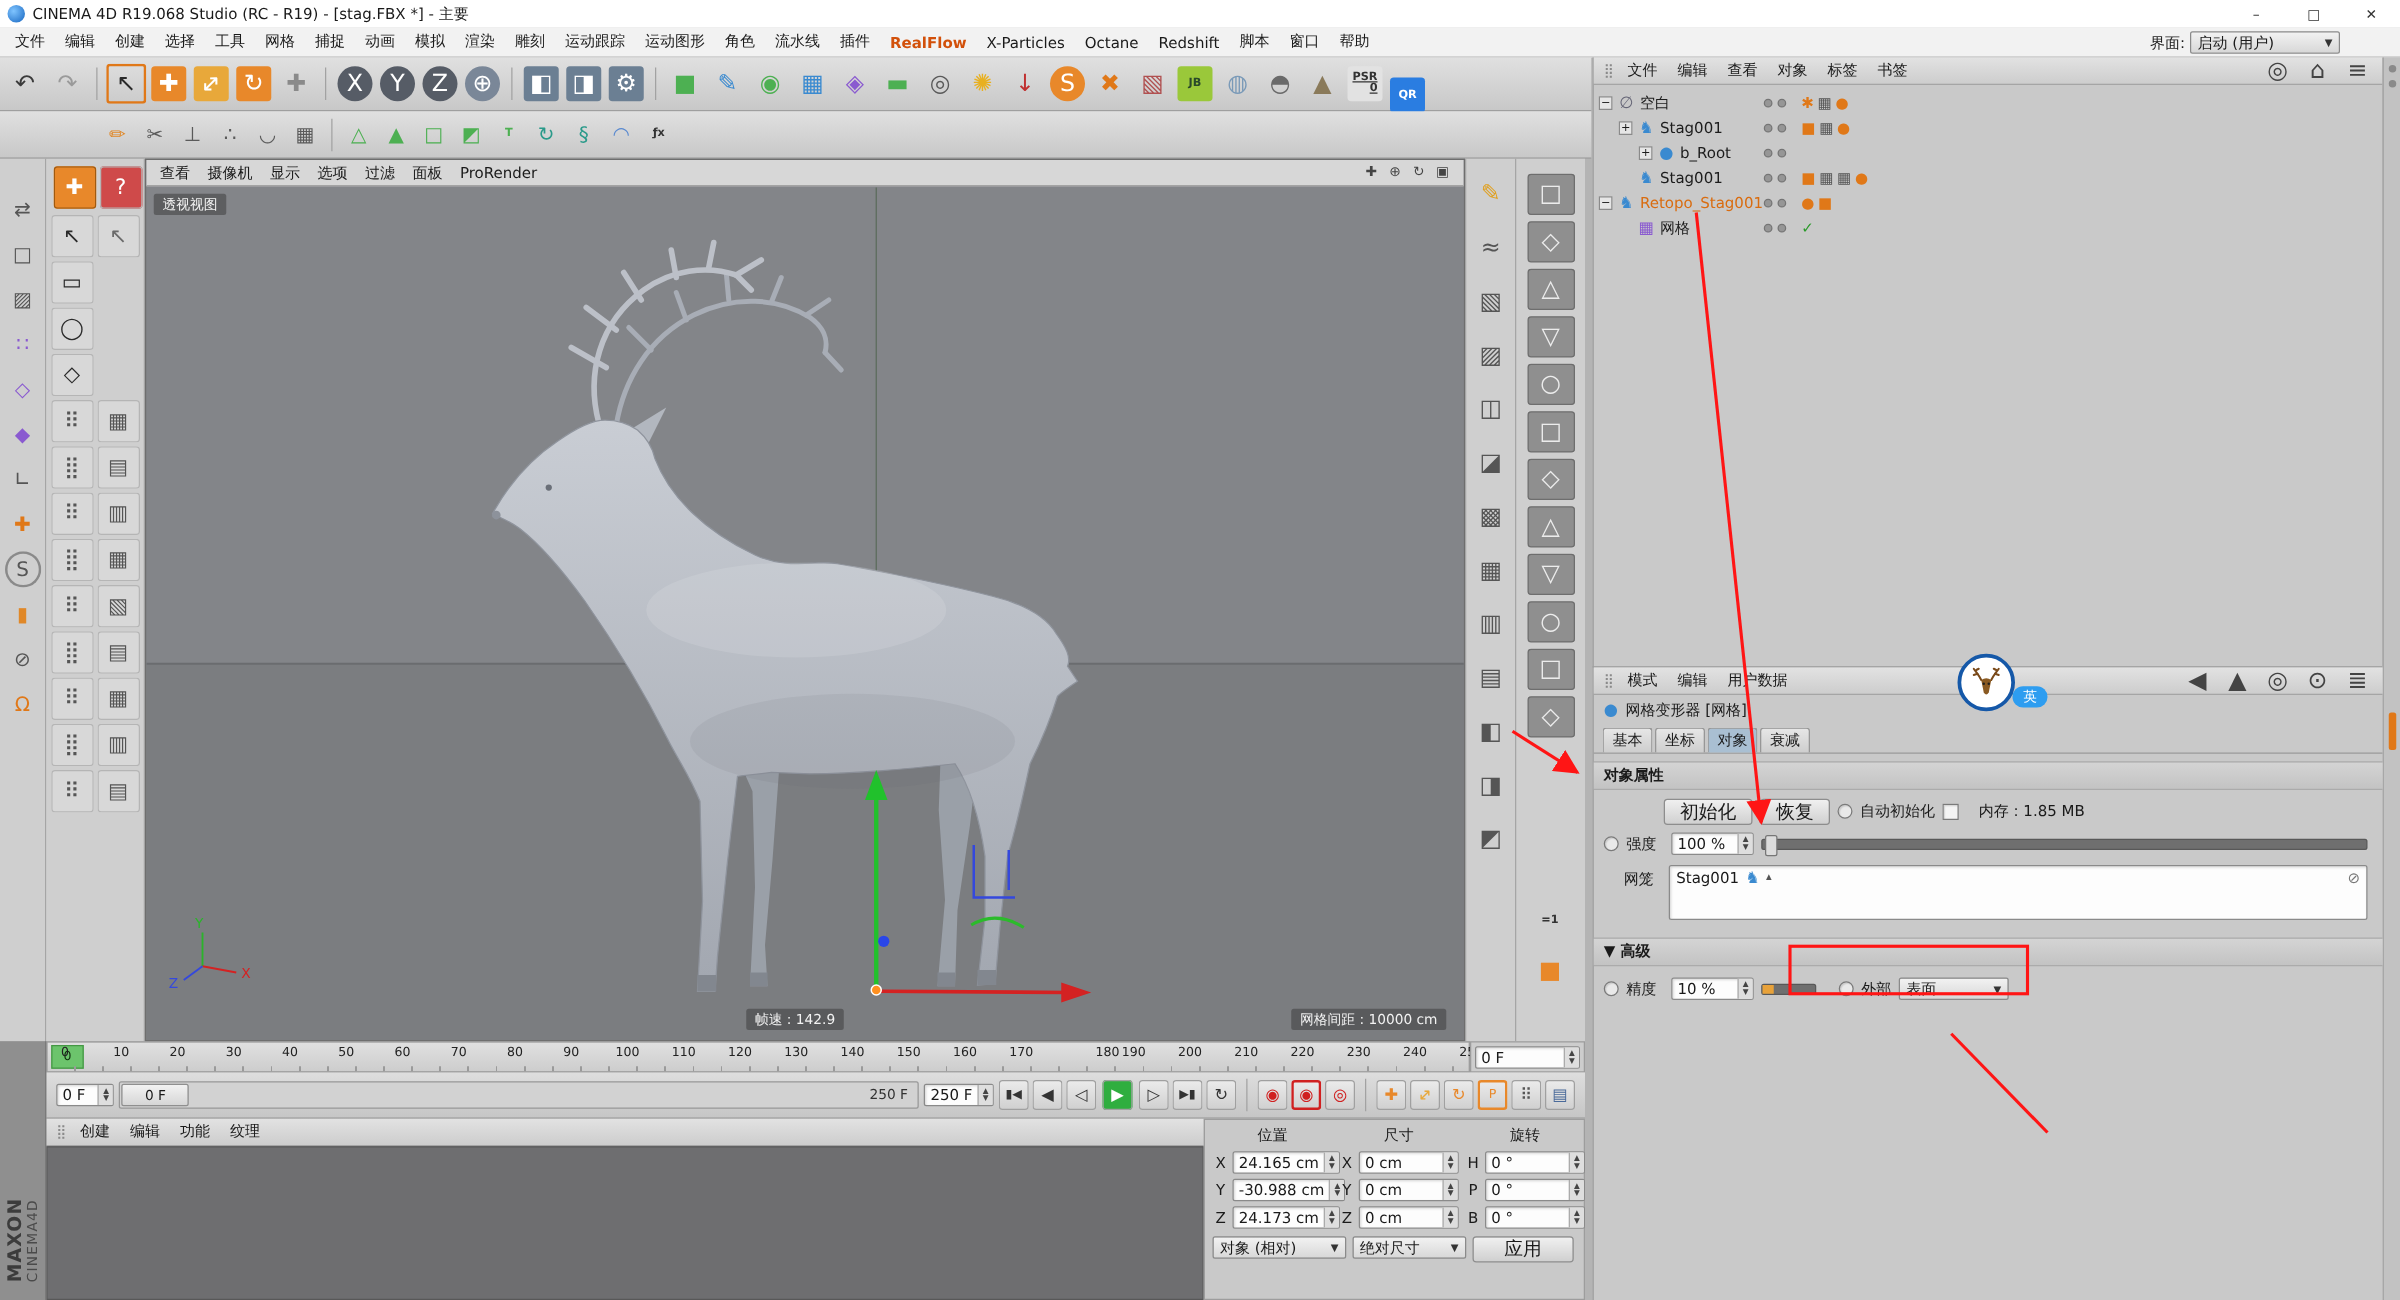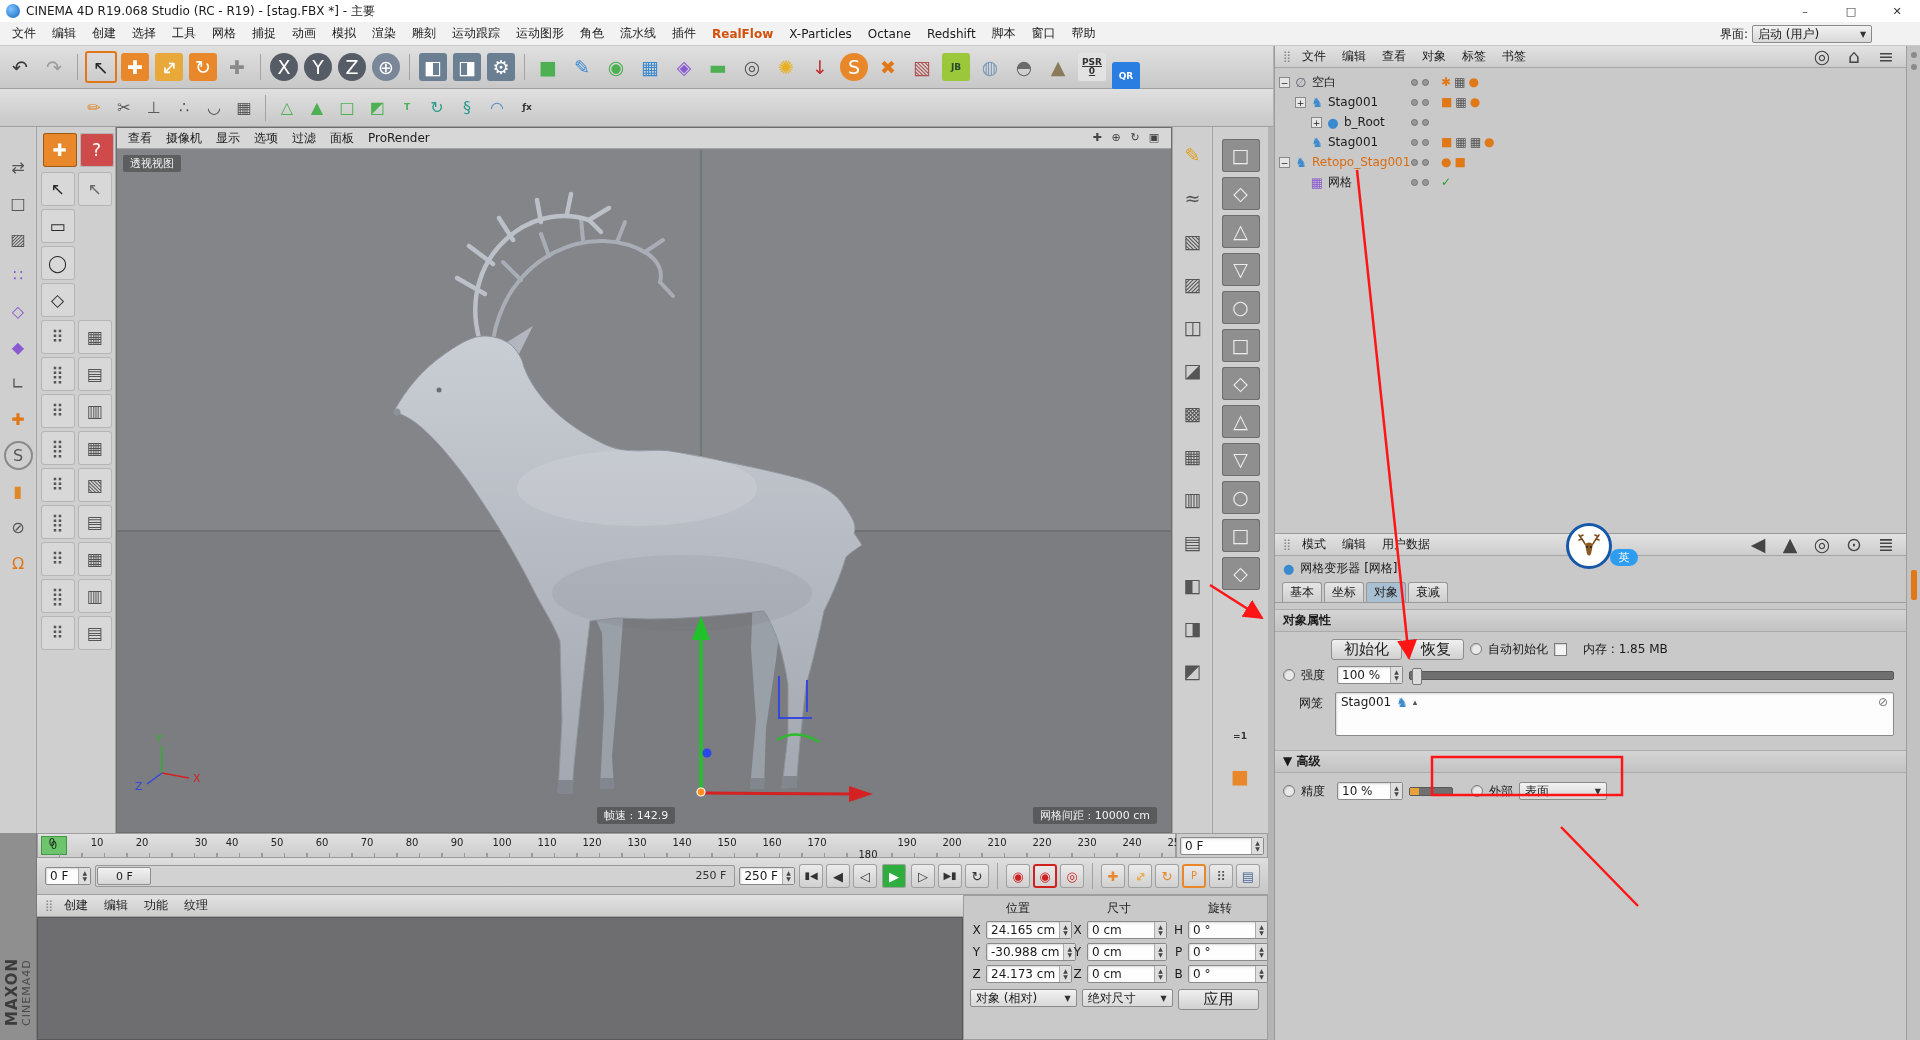--- a/index.html
+++ b/index.html
@@ -21,21 +21,21 @@
   #iface{margin-left:auto;display:flex;align-items:center;gap:4px;padding-right:10px}
   
   .toolbar{background:linear-gradient(#e0e0e0,#c8c8c8);border-bottom:1px solid #9f9f9f;
            display:flex;align-items:center;padding:0 4px;box-sizing:border-box;gap:2px}
   .tile{width:32px;height:32px;border-radius:3px;display:flex;align-items:center;justify-content:center;
         font-size:19px;flex:none;line-height:1}
   .tile .g{display:block}
   .toolbar2 .tile{width:28px;height:28px;font-size:16px}
   .tile.bgd{width:28px;height:28px;margin:2px}
   .tile.round{border-radius:50%}
-  .tile.txt .g{font-size:9px;font-weight:bold;text-align:center;white-space:pre-line}
+  .tile.txt .g{font-size:9px;font-weight:bold;text-align:right;white-space:pre-line}
   .tile.active{background:#bcd2e8;box-shadow:inset 0 0 0 1px #6e8cab}
   .tile.empty{visibility:hidden}
   .vsep{width:1px;height:26px;background:#a2a2a2;margin:0 5px;flex:none}
   
   .dock{background:#cfcfcf;border-right:1px solid #a5a5a5;box-sizing:border-box}
   #leftdock1{display:flex;flex-direction:column;align-items:center;padding-top:26px;gap:7px}
   #leftdock1 .tile{width:29px;height:29px;font-size:16px}
   #leftdock2{display:grid;grid-template-columns:34px 34px;gap:3px;padding:4px;align-content:start;justify-content:center}
   #leftdock2 .tile{width:34px;height:34px;font-size:17px;background:#d8d8d8;box-shadow:inset 0 0 0 1px #b5b5b5}
   #leftdock2 .tile.active{background:#e8882a;box-shadow:inset 0 0 0 1px #a05a10}
@@ -861,36 +861,36 @@
     </span>
   </div>
 </div>
 
 <div id="timeline" class="abs" style="left:37px;top:833px;width:1139px;height:25px">
   <div class="curframe">0</div>
   <div id="ruler-ticks">
       <span class="tick" style="left: 2px;">0</span>
       <span class="tick" style="left: 47px;">10</span>
       <span class="tick" style="left: 92px;">20</span>
-      <span class="tick" style="left: 151px;">30</span>
+      <span class="tick" style="left: 137px;">30</span>
       <span class="tick" style="left: 182px;">40</span>
       <span class="tick" style="left: 227px;">50</span>
       <span class="tick" style="left: 272px;">60</span>
       <span class="tick" style="left: 317px;">70</span>
       <span class="tick" style="left: 362px;">80</span>
       <span class="tick" style="left: 407px;">90</span>
       <span class="tick" style="left: 452px;">100</span>
       <span class="tick" style="left: 497px;">110</span>
       <span class="tick" style="left: 542px;">120</span>
       <span class="tick" style="left: 587px;">130</span>
       <span class="tick" style="left: 632px;">140</span>
       <span class="tick" style="left: 677px;">150</span>
       <span class="tick" style="left: 722px;">160</span>
       <span class="tick" style="left: 767px;">170</span>
-      <span class="tick" style="left: 818px; margin-top: 12px;">180</span>
+      <span class="tick" style="left: 836px;">180</span>
       <span class="tick" style="left: 857px;">190</span>
       <span class="tick" style="left: 902px;">200</span>
       <span class="tick" style="left: 947px;">210</span>
       <span class="tick" style="left: 992px;">220</span>
       <span class="tick" style="left: 1037px;">230</span>
       <span class="tick" style="left: 1082px;">240</span>
       <span class="tick" style="left: 1127px;">250</span>
     </div>
 </div>
 <div class="abs" style="left:1176px;top:833px;width:92px;height:25px;background:#cdcdcd;border:1px solid #9d9d9d;display:flex;align-items:center;padding:0 3px;box-sizing:border-box">

